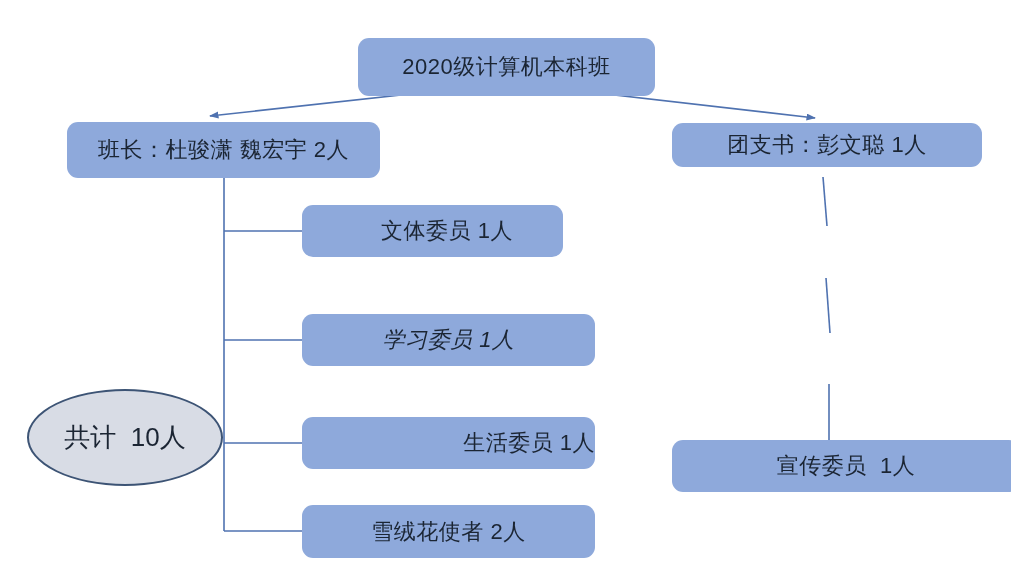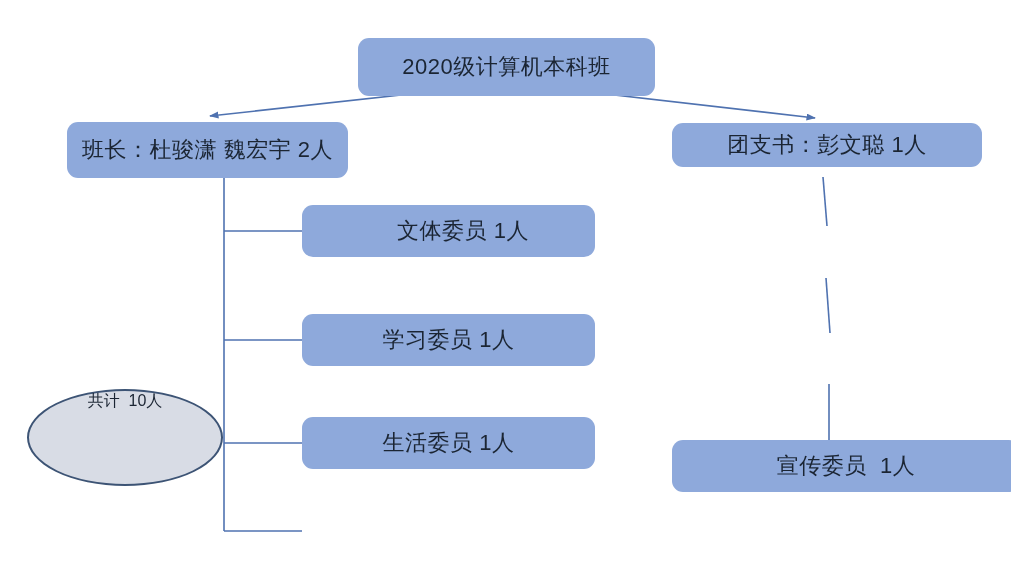--- a/index.html
+++ b/index.html
@@ -35,23 +35,23 @@
     font-size:22px;
     letter-spacing:0.5px;
   }
   .node .label{white-space:pre;}
   .total-ellipse{
     position:absolute;
     left:27px;top:389px;width:196px;height:97px;
     background:var(--ellipse-fill);
     border:2px solid var(--ellipse-stroke);
     border-radius:50%;
-    display:flex;align-items:flex-start;justify-content:center;
+    display:flex;align-items:center;justify-content:center;
     color:var(--node-text);
-    font-size:16px;
+    font-size:26px;
   }
   .total-ellipse .label{white-space:pre;}
 </style>
 </head>
 <body>
 
 <div class="canvas">
 
   <svg class="connector-layer" width="1011" height="568" viewBox="0 0 1011 568" xmlns="http://www.w3.org/2000/svg">
     <defs>
@@ -71,32 +71,35 @@
 
     <line x1="823" y1="177" x2="827" y2="226"></line>
     <line x1="826" y1="278" x2="830" y2="333"></line>
     <line x1="829" y1="384" x2="829" y2="441"></line>
   </svg>
 
   <div class="node" style="left:358px;top:22px;width:297px;height:58px;margin-top:16px;">
     <span class="label">2020级计算机本科班</span>
   </div>
 
-  <div class="node" style="left:67px;top:122px;width:281px;height:56px;">
+  <div class="node" style="left:67px;top:122px;width:313px;height:56px;">
     <span class="label">班长：杜骏潇 魏宏宇 2人</span>
   </div>
 
-  <div class="node" style="left:302px;top:205px;width:293px;height:52px;padding-left:29px;">
+  <div class="node" style="left:302px;top:205px;width:261px;height:52px;padding-left:29px;">
     <span class="label">文体委员 1人</span>
   </div>
-  <div class="node" style="left:302px;top:314px;width:293px;height:52px;">
+  <div class="node" style="left:302px;top:314px;width:293px;height:52px;font-style:italic;">
     <span class="label">学习委员 1人</span>
   </div>
-  <div class="node" style="left:302px;top:417px;width:293px;height:52px;">
+  <div class="node" style="left:302px;top:417px;width:293px;height:52px;justify-content:flex-end;">
     <span class="label">生活委员 1人</span>
+  </div>
+  <div class="node" style="left:302px;top:505px;width:293px;height:53px;">
+    <span class="label">雪绒花使者 2人</span>
   </div>
 
   <div class="node" style="left:672px;top:123px;width:310px;height:44px;">
     <span class="label">团支书：彭文聪 1人</span>
   </div>
 
   <div class="node" style="left:672px;top:440px;width:348px;height:52px;">
     <span class="label">宣传委员  1人</span>
   </div>
 

